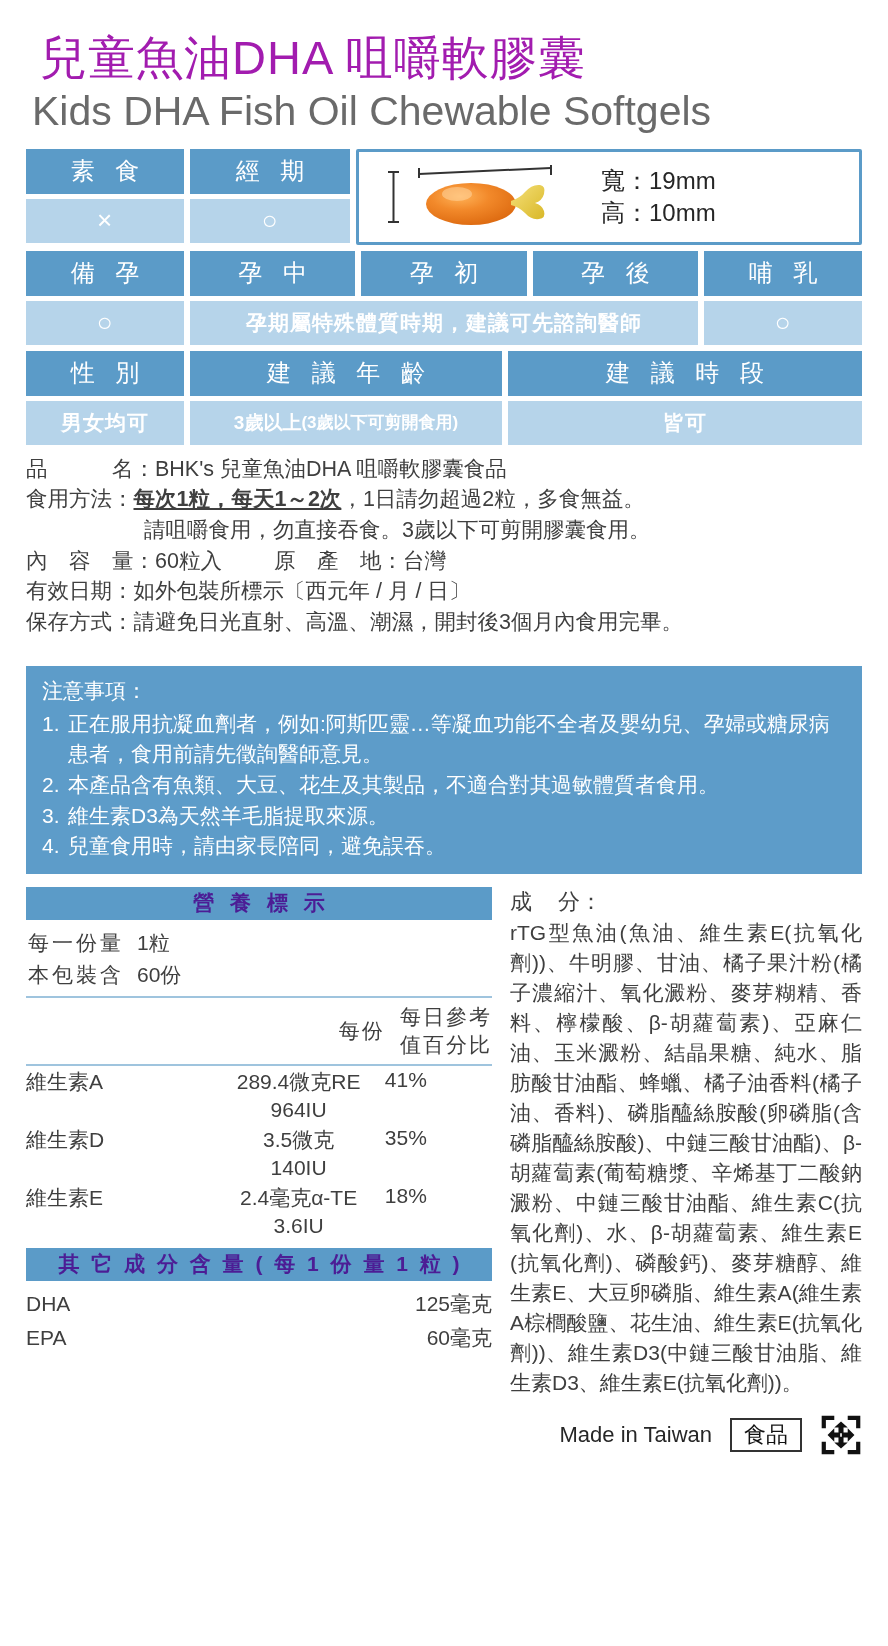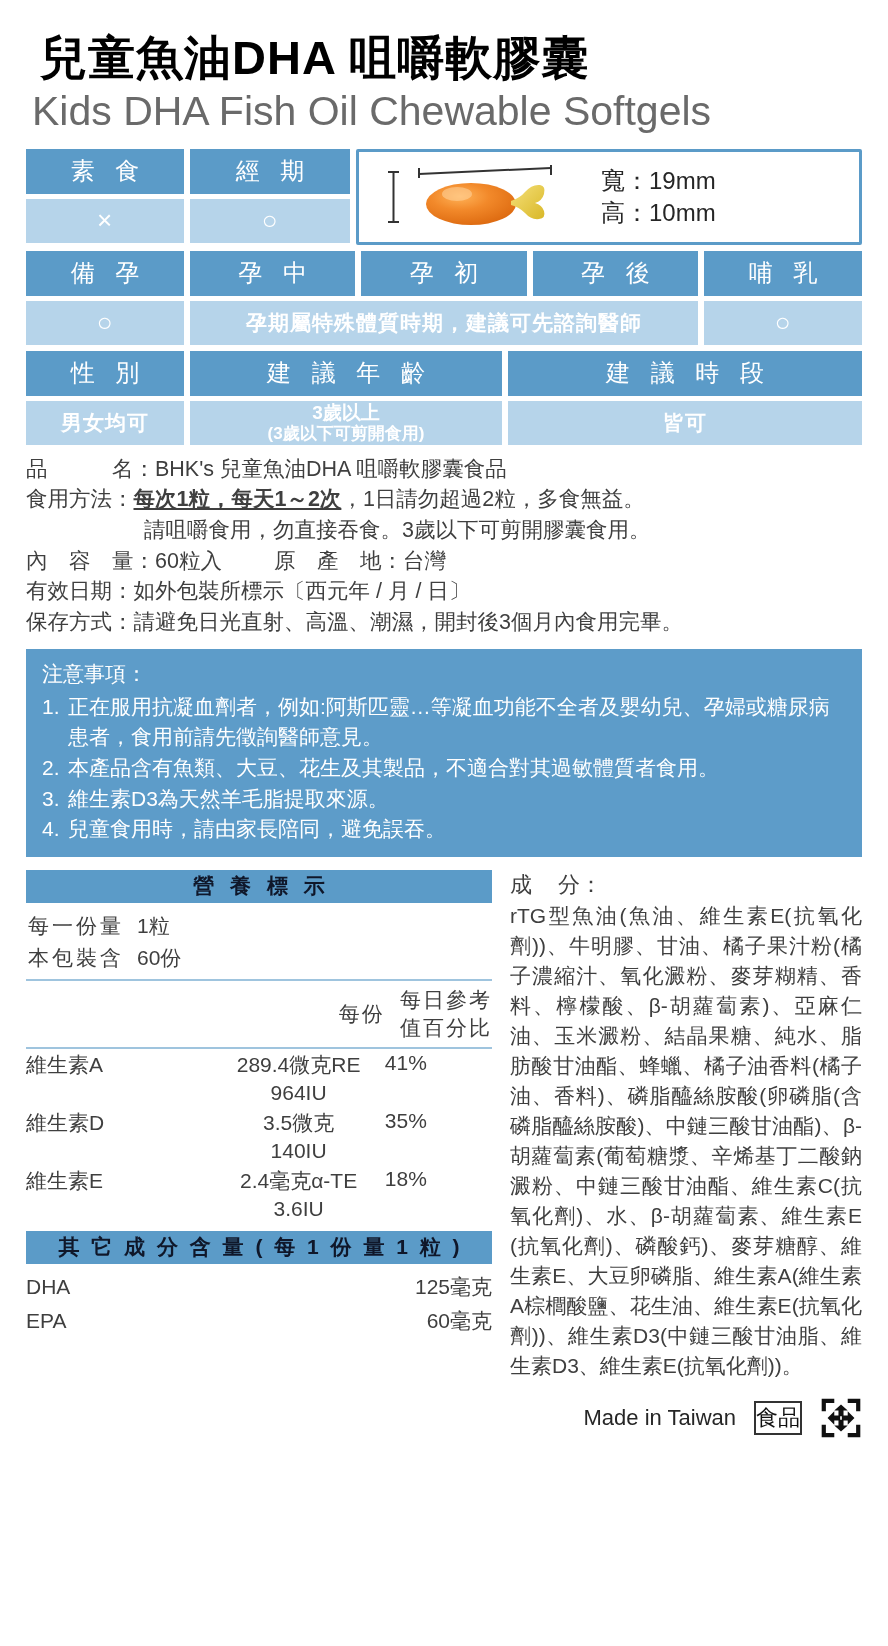--- a/index.html
+++ b/index.html
@@ -6,21 +6,21 @@
   body{
     width:888px;height:1646px;overflow:hidden;
     font-family:"Liberation Sans","DejaVu Sans",sans-serif;
     color:#3a3a3a;
     -webkit-font-smoothing:antialiased;
   }
   .page{position:relative;width:888px;height:1646px;box-sizing:border-box;padding:0 26px;}
 
   
   .title-cn{
-    font-size:47px;font-weight:bold;color:#000000;letter-spacing:1px;
+    font-size:47px;font-weight:normal;color:#a21caf;letter-spacing:1px;
     margin:32px 0 0 14px;line-height:1.12;white-space:nowrap;
   }
   .title-en{
     font-size:41px;color:#6a6a6a;letter-spacing:0px;
     margin:4px 0 0 6px;line-height:1.12;white-space:nowrap;
   }
 
   
   .specs{margin-top:14px;}
   .row{display:flex;gap:6px;margin-bottom:6px;}
@@ -29,21 +29,21 @@
     background:#5b9bc8;color:#ffffff;font-size:24px;font-weight:normal;
     letter-spacing:7px;text-indent:7px;
     height:45px;display:flex;align-items:center;justify-content:center;
     box-sizing:border-box;
   }
   .vl{
     background:#b6d4ea;color:#ffffff;font-size:23px;font-weight:bold;
     height:44px;display:flex;align-items:center;justify-content:center;
     box-sizing:border-box;letter-spacing:1px;
   }
-  .vl.sm{font-size:19px;letter-spacing:0;line-height:1.12;flex-direction:column;}
+  .vl.sm{font-size:19px;letter-spacing:0;line-height:1.12;flex-direction:row;}
   .vl.sm .l2{font-size:17px;}
   .vl.wide{letter-spacing:1px;font-size:21px;}
   .mark{font-size:26px;font-weight:normal;}
 
   
   .cap-panel{
     flex:1;border:3px solid #5b9bc8;background:#fff;border-radius:2px;
     display:flex;align-items:center;box-sizing:border-box;height:96px;padding:0 12px;
   }
   .cap-img{position:relative;width:210px;height:84px;flex:none;}
@@ -54,36 +54,36 @@
 
   
   .details{margin-top:9px;font-size:21.5px;color:#3f3f3f;line-height:1.43;}
   .dline{white-space:nowrap;}
   .lbl{display:inline-block;}
   .ind{display:inline-block;width:118px;}
   .bold-u{font-weight:bold;text-decoration:underline;}
 
   
   .notice{
-    margin-top:11px;background:#5d9cc9;color:#ffffff;
+    margin-top:28px;background:#5d9cc9;color:#ffffff;
     padding:10px 16px 12px 16px;box-sizing:border-box;font-size:21px;line-height:1.46;
   }
   .notice .nh{margin-bottom:2px;}
   .notice ol{margin:0;padding:0;list-style:none;}
   .notice li{display:flex;}
   .notice li .num{width:26px;flex:none;}
   .notice li .txt{flex:1;}
 
   
   .bottom{display:flex;margin-top:13px;gap:18px;}
   .left-col{width:466px;flex:none;}
   .right-col{flex:1;}
 
   .bar{
-    background:#5b9bc8;color:#0f172a;font-size:21px;font-weight:bold;
+    background:#5b9bc8;color:#4c1d95;font-size:21px;font-weight:bold;
     letter-spacing:5px;text-indent:5px;height:33px;
     display:flex;align-items:center;justify-content:center;box-sizing:border-box;
   }
   .bar.b2{letter-spacing:3px;text-indent:3px;}
 
   .nut-top{font-size:21px;color:#3f3f3f;line-height:1.55;margin:7px 0 4px 2px;}
   .nut-top .k{display:inline-block;letter-spacing:3px;}
   .nut-top .v{display:inline-block;margin-left:13px;}
 
   table.nut{width:100%;border-collapse:collapse;font-size:21px;color:#3f3f3f;}
@@ -110,21 +110,21 @@
     text-align:justify;text-justify:inter-character;
     word-break:break-all;
   }
 
   .footer{
     display:flex;align-items:center;justify-content:flex-end;gap:18px;
     margin-top:16px;
   }
   .mit{font-size:22px;color:#262626;}
   .foodbox{
-    border:2px solid #333;padding:2px 0;font-size:22px;color:#111;font-weight:normal;
+    border:2px solid #333;padding:2px 12px;font-size:22px;color:#111;font-weight:normal;
     line-height:1.2;
   }
   .recycle{width:42px;height:42px;}
 </style>
 </head>
 <body>
 
 <div class="page">
 
   <div class="title-cn">兒童魚油DHA 咀嚼軟膠囊</div>

